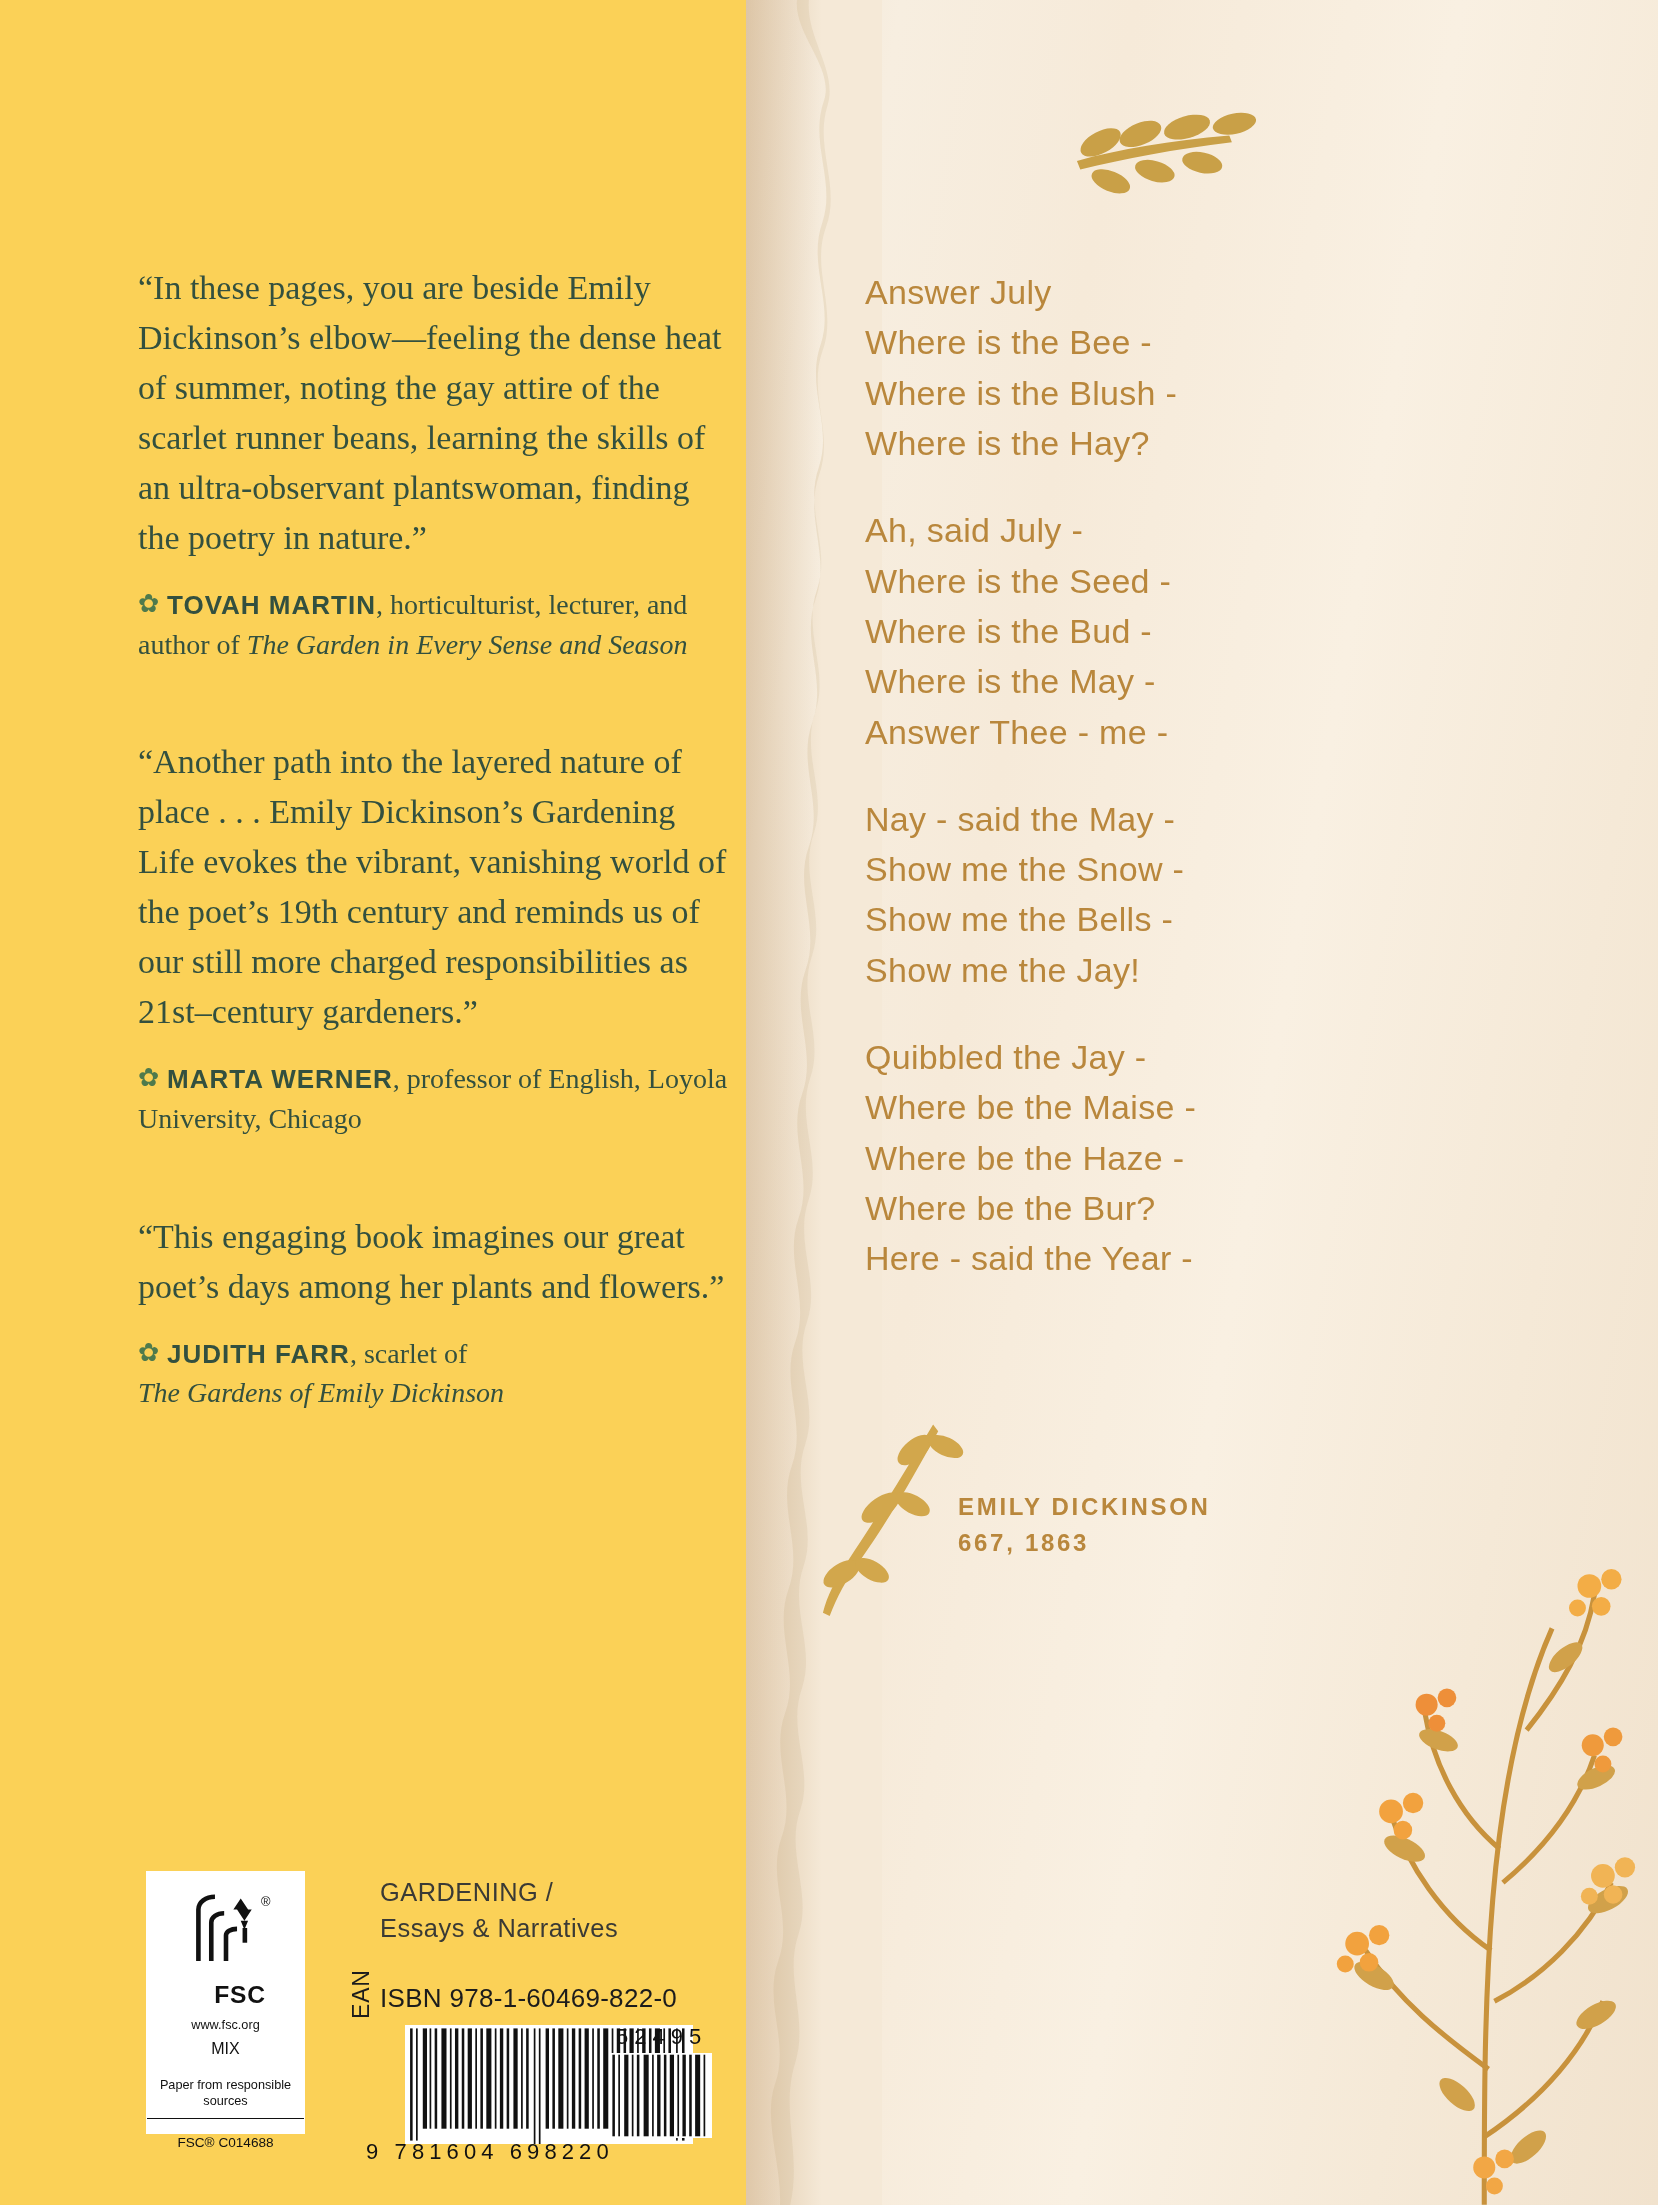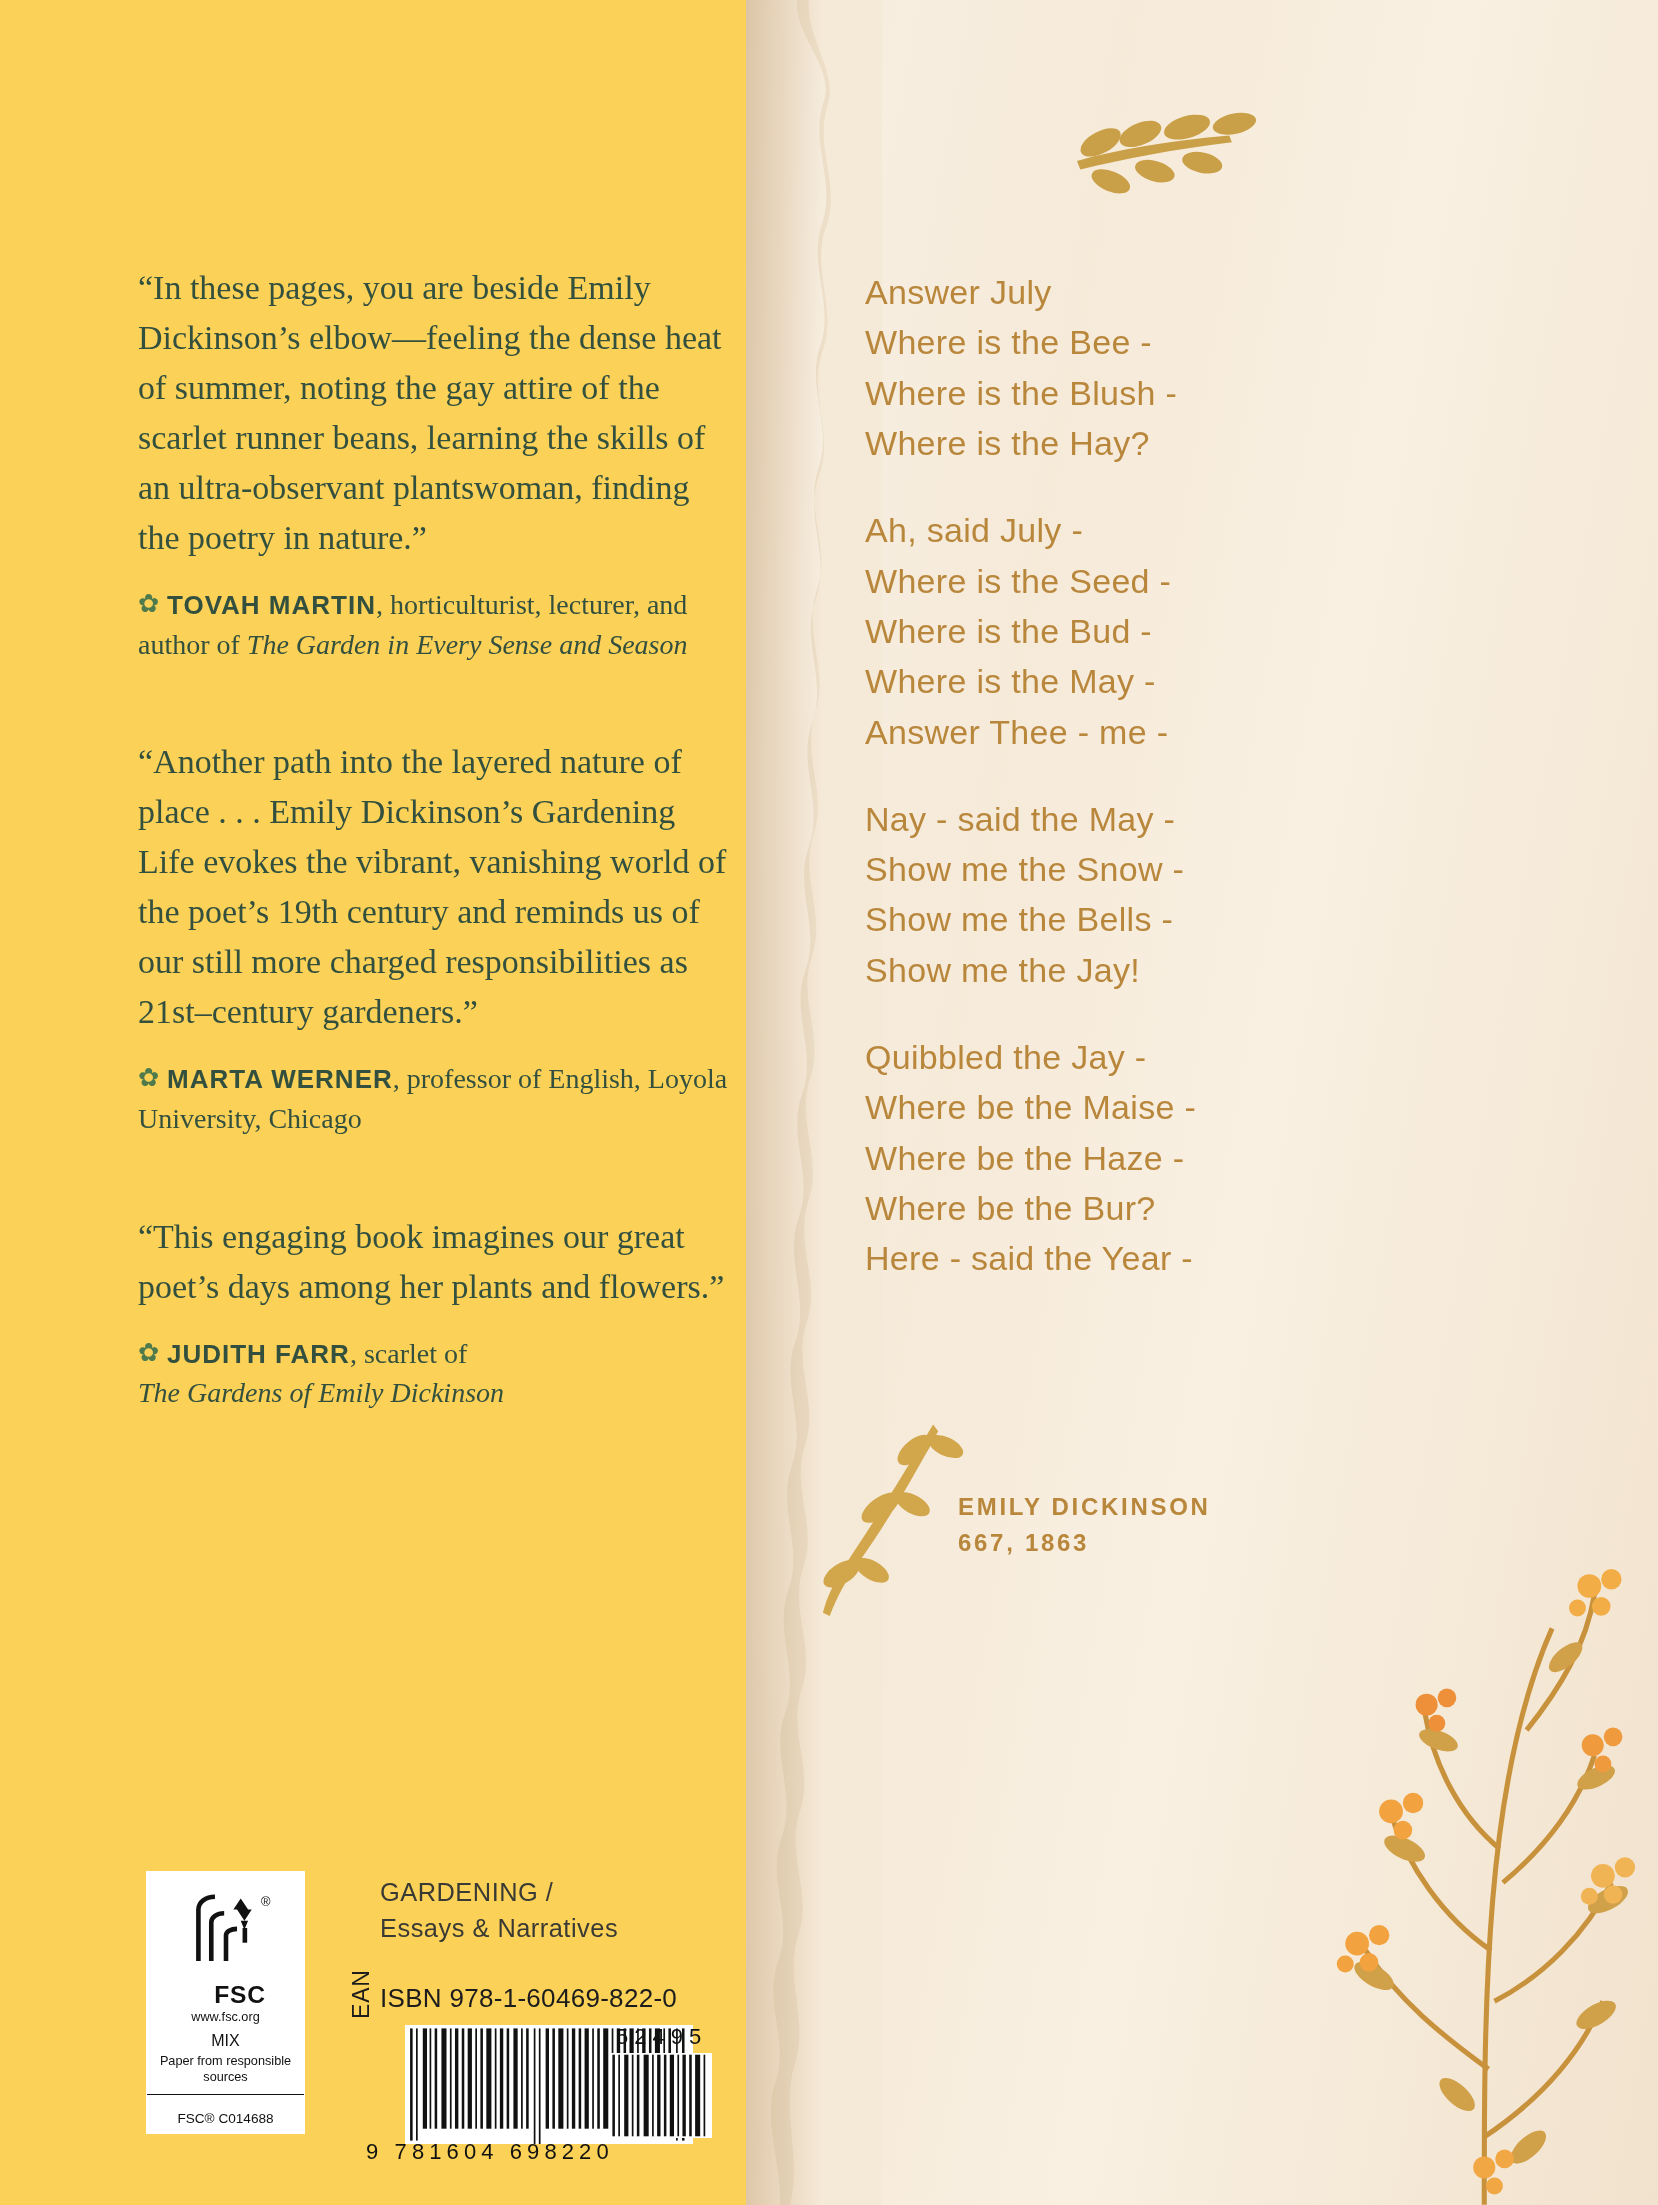--- a/index.html
+++ b/index.html
@@ -134,23 +134,23 @@
     width: 92px; height: 92px;
     margin: 3.4px auto 1.7px auto;
   }
   .fsc-title {
     font-size: 24.6px;
     font-weight: 700;
     letter-spacing: 0.8px;
     margin-top: 1.7px;
     padding-left: 29px;
   }
-  .fsc-url { font-size: 12.7px; margin-top: 1px; }
+  .fsc-url { font-size: 12.7px; margin-top: 9px; }
   .fsc-mix { font-size: 16px; margin-top: 8.5px; }
-  .fsc-desc { font-size: 12.7px; line-height: 1.22; margin-top: 4px; }
+  .fsc-desc { font-size: 12.7px; line-height: 1.22; margin-top: 20px; }
   .fsc-code {
     font-size: 13.6px;
     margin-top: 8.5px;
     border-top: 1.3px solid #111;
     padding-top: 16px;
   }
 
   .category {
     position: absolute;
     left: 380px;

